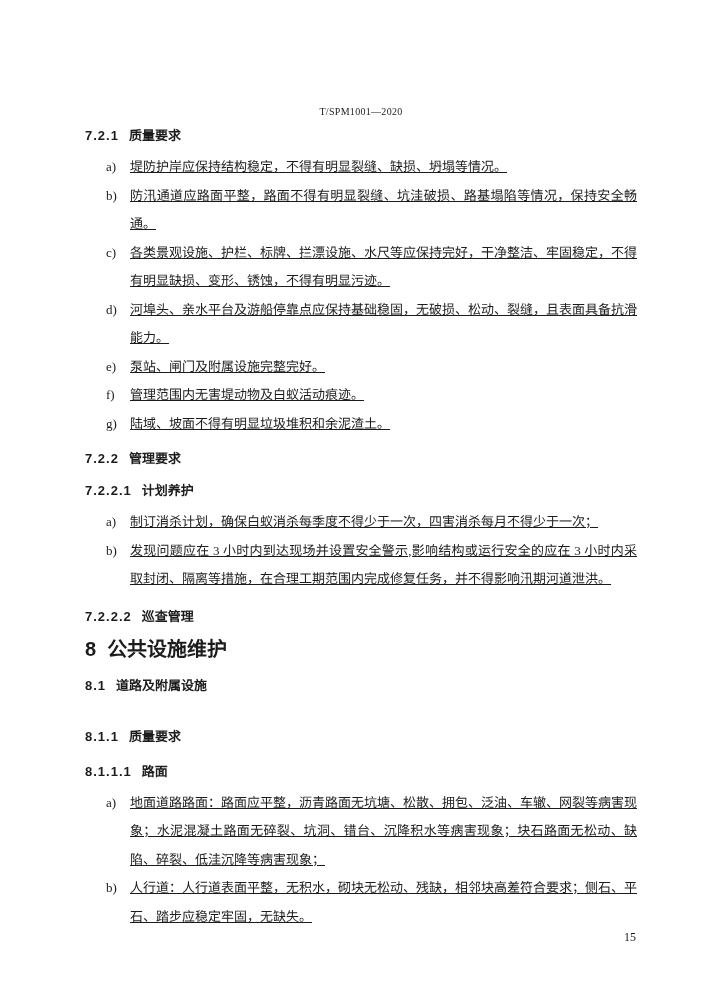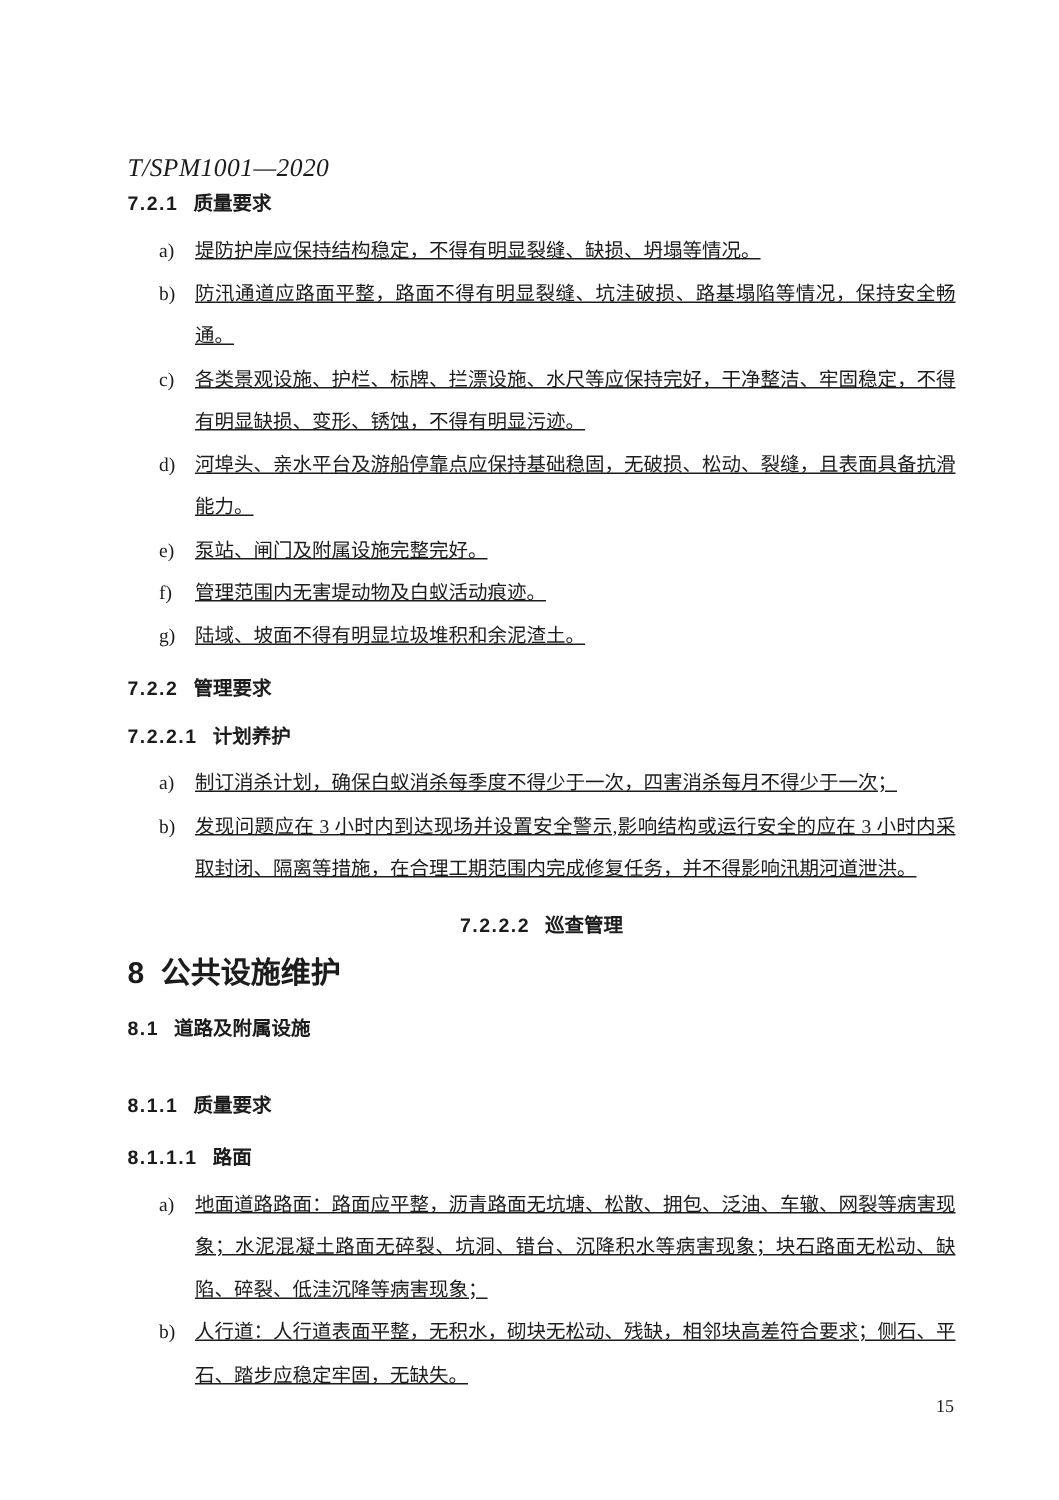--- a/index.html
+++ b/index.html
@@ -9,37 +9,36 @@
     height: 1000px;
     margin: 0 auto;
     background: #ffffff;
     box-sizing: border-box;
     padding: 103px 69px 0 85px;
     font-family: "Liberation Serif", "DejaVu Serif", serif;
     color: #1c1c1c;
     overflow: hidden;
   }
   .doc-code {
-    text-align: left;
-    font-size: 17px;
+    text-align: center;
+    font-size: 10px;
     line-height: 17px;
     letter-spacing: 0.3px;
-    font-style: italic;
   }
   .h-sub {
     font-family: "Liberation Sans", "DejaVu Sans", sans-serif;
     font-weight: bold;
     font-size: 13px;
     line-height: 18px;
   }
   .h-sub .h-num { margin-right: 10px; letter-spacing: 1px; font-weight: bold; }
   #h721 { margin-top: 7px; }
   #h722 { margin-top: 12px; }
   #h7221 { margin-top: 14px; }
-  #h7222 { margin-top: 14px; text-align: center; }
+  #h7222 { margin-top: 14px; }
   #h8 { margin-top: 13px; font-size: 20px; line-height: 20px; }
   #h81 { margin-top: 18px; }
   #h811 { margin-top: 33px; }
   #h8111 { margin-top: 17px; }
   .doc-list { margin-top: 8px; }
   .li {
     display: flex;
     font-size: 13px;
     line-height: 28.5px;
   }

